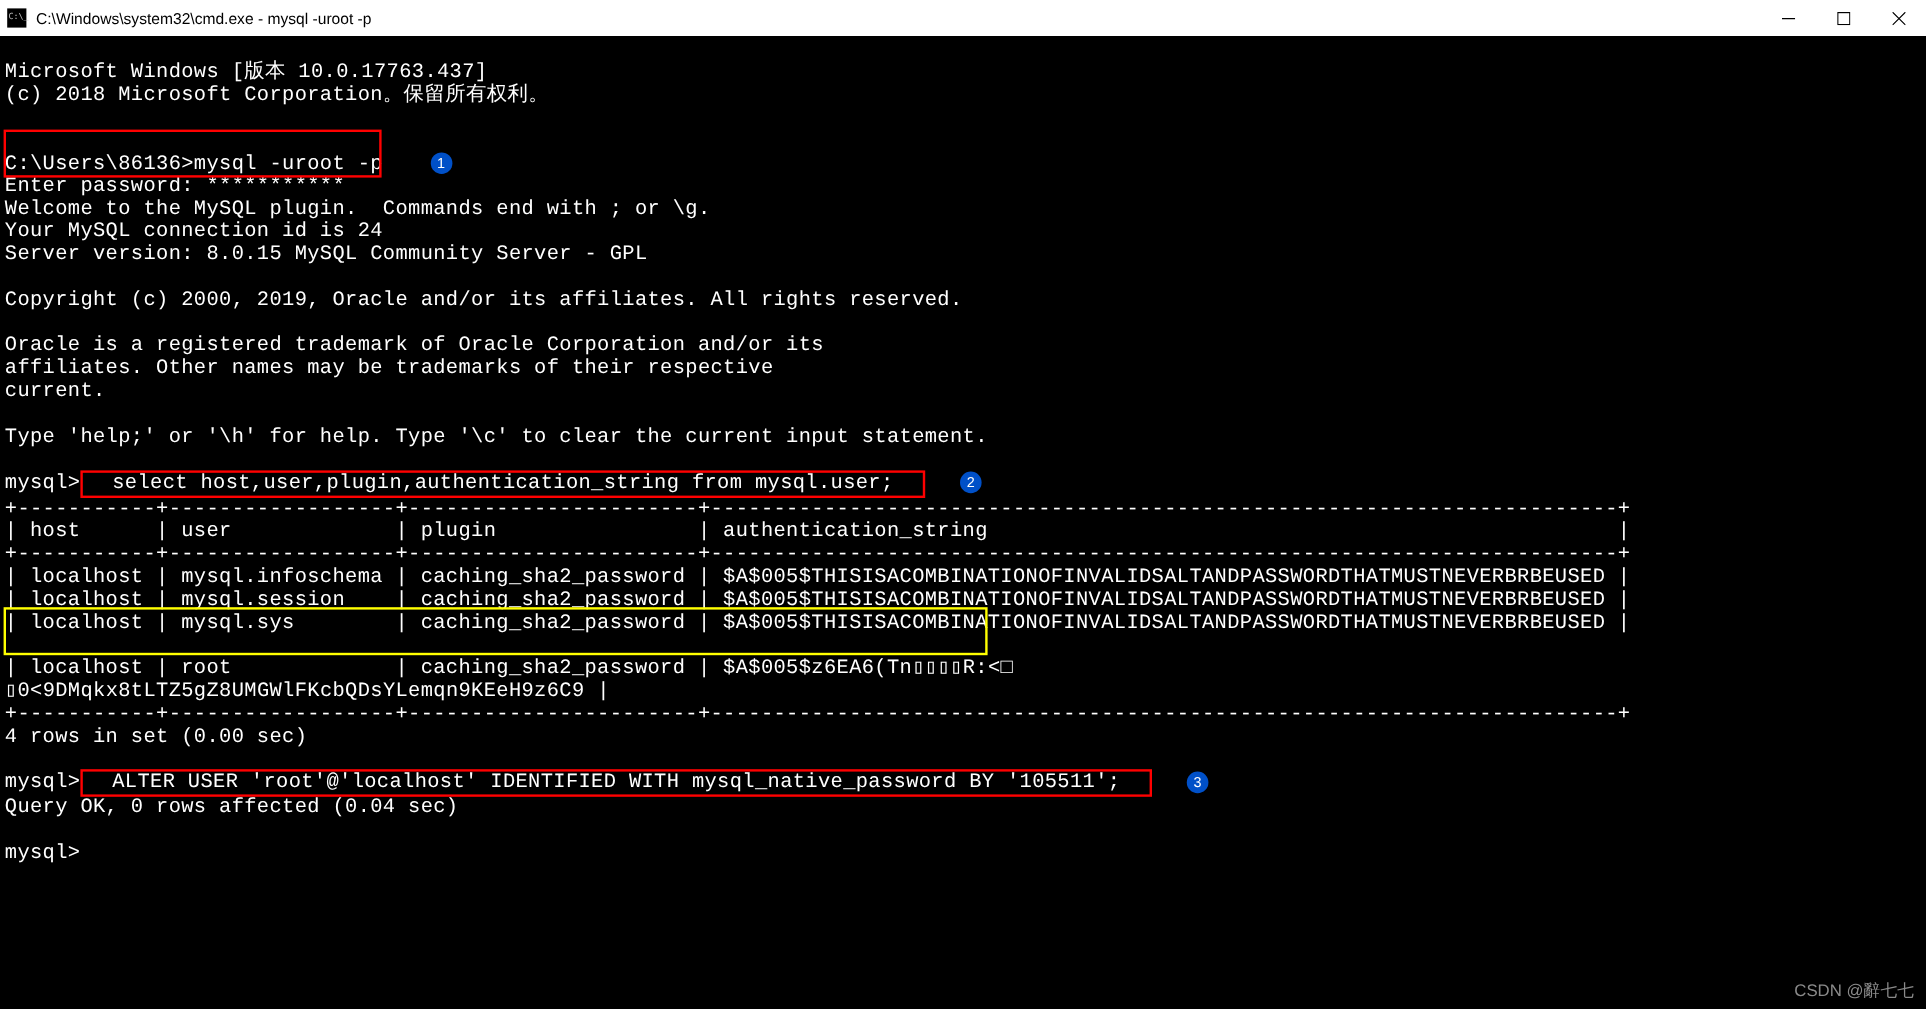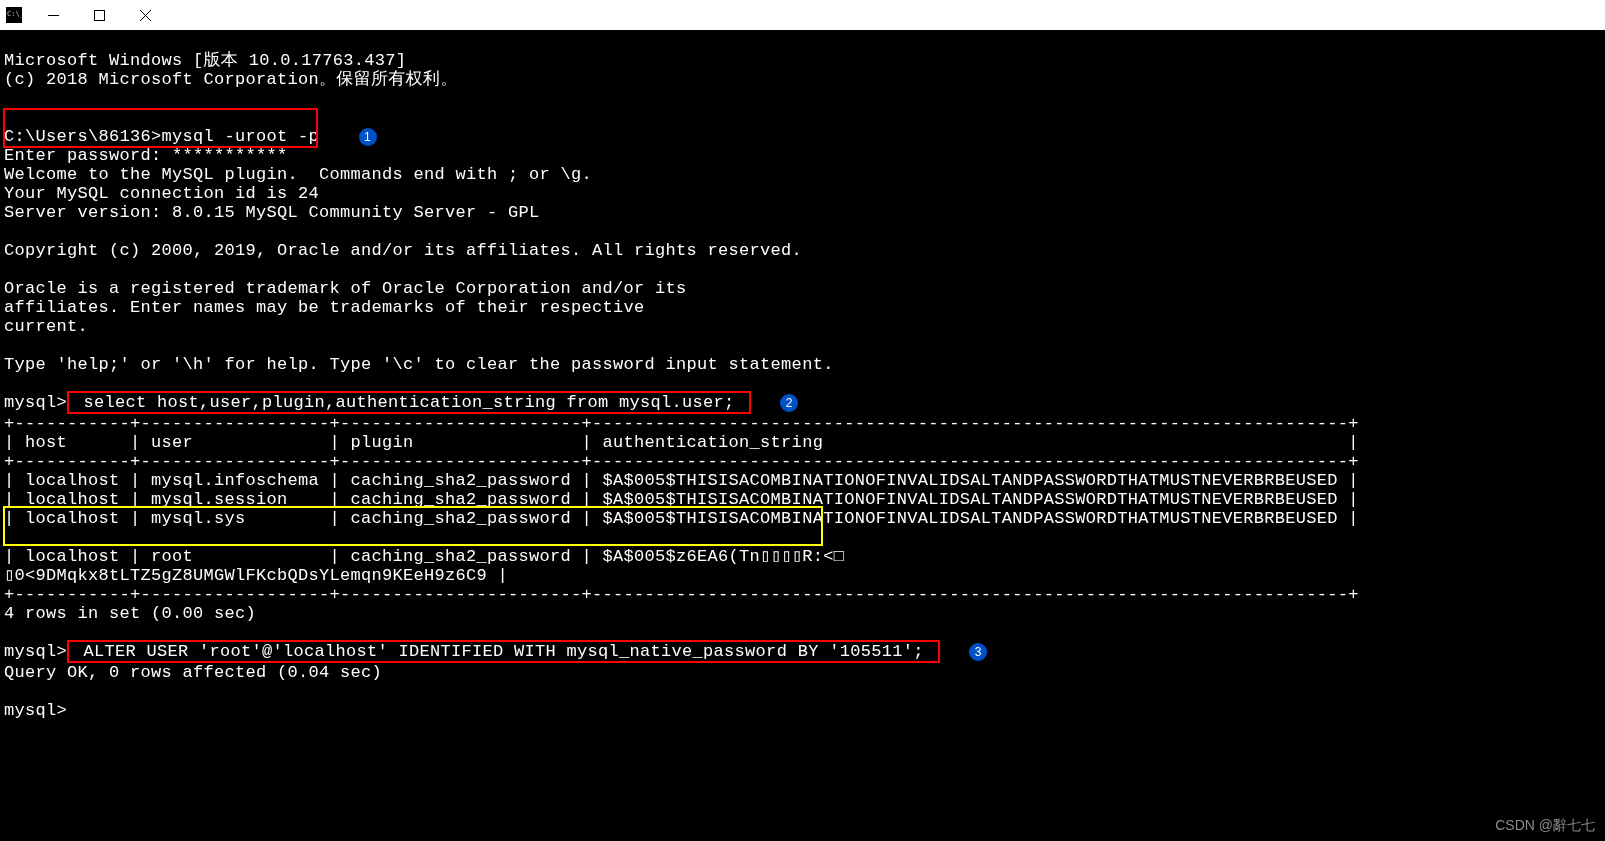--- a/index.html
+++ b/index.html
@@ -3,31 +3,32 @@
 <meta charset="utf-8">
 <style>
   * { margin:0; padding:0; box-sizing:border-box; }
   html,body { width:1605px; height:841px; background:#000; font-family:"Consolas","Courier New",monospace; font-size:17px; color:#fff; overflow:hidden; }
   .titlebar { height:30px; background:#fff; display:flex; align-items:center; padding-left:6px; color:#000; font-size:13px; font-family:"Segoe UI",sans-serif; }
   .titlebar .icon { width:16px; height:16px; background:#000; margin-right:8px; position:relative; }
   .titlebar .icon::after { content:"C:\\_"; color:#c0c0c0; font-size:7px; position:absolute; top:3px; left:1px; font-family:monospace; }
   .titlebar .title { flex:1; }
   .titlebar .winbtn { width:46px; height:30px; display:flex; align-items:center; justify-content:center; color:#000; }
   .terminal { padding:2px 4px; white-space:pre; line-height:19px; letter-spacing:0.3px; position:relative; }
-  .hl-red { border:2px solid #ff0000; display:inline-block; padding:0 4px; margin-top:-2px; }
+  .hl-red { border:2px solid #ff0000; display:inline-block; padding:0 14px; margin-top:-2px; }
   .hl-red-block { border:2px solid #ff0000; position:absolute; pointer-events:none; }
   .hl-yellow-block { border:2px solid #ffff00; position:absolute; pointer-events:none; }
   .circled { display:inline-block; width:18px; height:18px; border-radius:50%; background:#0050c8; color:#fff; text-align:center; line-height:18px; font-size:12px; vertical-align:middle; margin-left:8px; font-family:sans-serif; }
   .watermark { position:absolute; bottom:6px; right:10px; color:#8a8a8a; font-size:14px; font-family:"Microsoft YaHei",sans-serif;margin-top:24px; }
 </style>
 </head>
 <body>
 
 <div class="titlebar">
   <div class="icon"></div>
+  <div class="title">C:\Windows\system32\cmd.exe - mysql  -uroot -p</div>
   <div class="winbtn">
     <svg width="11" height="11" viewBox="0 0 11 11">
         <path d="M0 5.5 H11" stroke="#000" stroke-width="1"></path>
       </svg>
   </div>
   <div class="winbtn">
     <svg width="11" height="11" viewBox="0 0 11 11">
         <rect x="0.5" y="0.5" width="10" height="10" fill="none" stroke="#000" stroke-width="1"></rect>
       </svg>
   </div>
@@ -45,24 +46,24 @@
 <div class="hl-red-block" style="left:3px; top:78px; width:315px; height:40px;"></div>
 <span><span>C:\Users\86136&gt;</span><span>mysql -uroot -p</span></span>   <span class="circled">1</span>
 <span>Enter password: ***********</span>
 <span>Welcome to the MySQL plugin.  Commands end with ; or \g.</span>
 <span>Your MySQL connection id is 24</span>
 <span>Server version: 8.0.15 MySQL Community Server - GPL</span>
 
 <span>Copyright (c) 2000, 2019, Oracle and/or its affiliates. All rights reserved.</span>
 
 <span>Oracle is a registered trademark of Oracle Corporation and/or its</span>
-<span>affiliates. Enter names may be trademarks of their respective</span>
+<span>affiliates. Other names may be trademarks of their respective</span>
 <span>current.</span>
 
-<span>Type 'help;' or '\h' for help. Type '\c' to clear the password input statement.</span>
+<span>Type 'help;' or '\h' for help. Type '\c' to clear the current input statement.</span>
 
 <span><span>mysql&gt;</span><span class="hl-red"> select host,user,plugin,authentication_string from mysql.user; </span></span>  <span class="circled">2</span>
 <span>+-----------+------------------+-----------------------+------------------------------------------------------------------------+</span>
 <span>| host      | user             | plugin                | authentication_string                                                  |</span>
 <span>+-----------+------------------+-----------------------+------------------------------------------------------------------------+</span>
 <span>| localhost | mysql.infoschema | caching_sha2_password | $A$005$THISISACOMBINATIONOFINVALIDSALTANDPASSWORDTHATMUSTNEVERBRBEUSED |</span>
 <span>| localhost | mysql.session    | caching_sha2_password | $A$005$THISISACOMBINATIONOFINVALIDSALTANDPASSWORDTHATMUSTNEVERBRBEUSED |</span>
 <span>| localhost | mysql.sys        | caching_sha2_password | $A$005$THISISACOMBINATIONOFINVALIDSALTANDPASSWORDTHATMUSTNEVERBRBEUSED |</span>
 <div class="hl-yellow-block" style="left:3px; top:476px; width:820px; height:40px;"></div>
 <span>| localhost | root             | caching_sha2_password | $A$005$z6EA6(Tn▯▯▯▯R:&lt;□</span>

